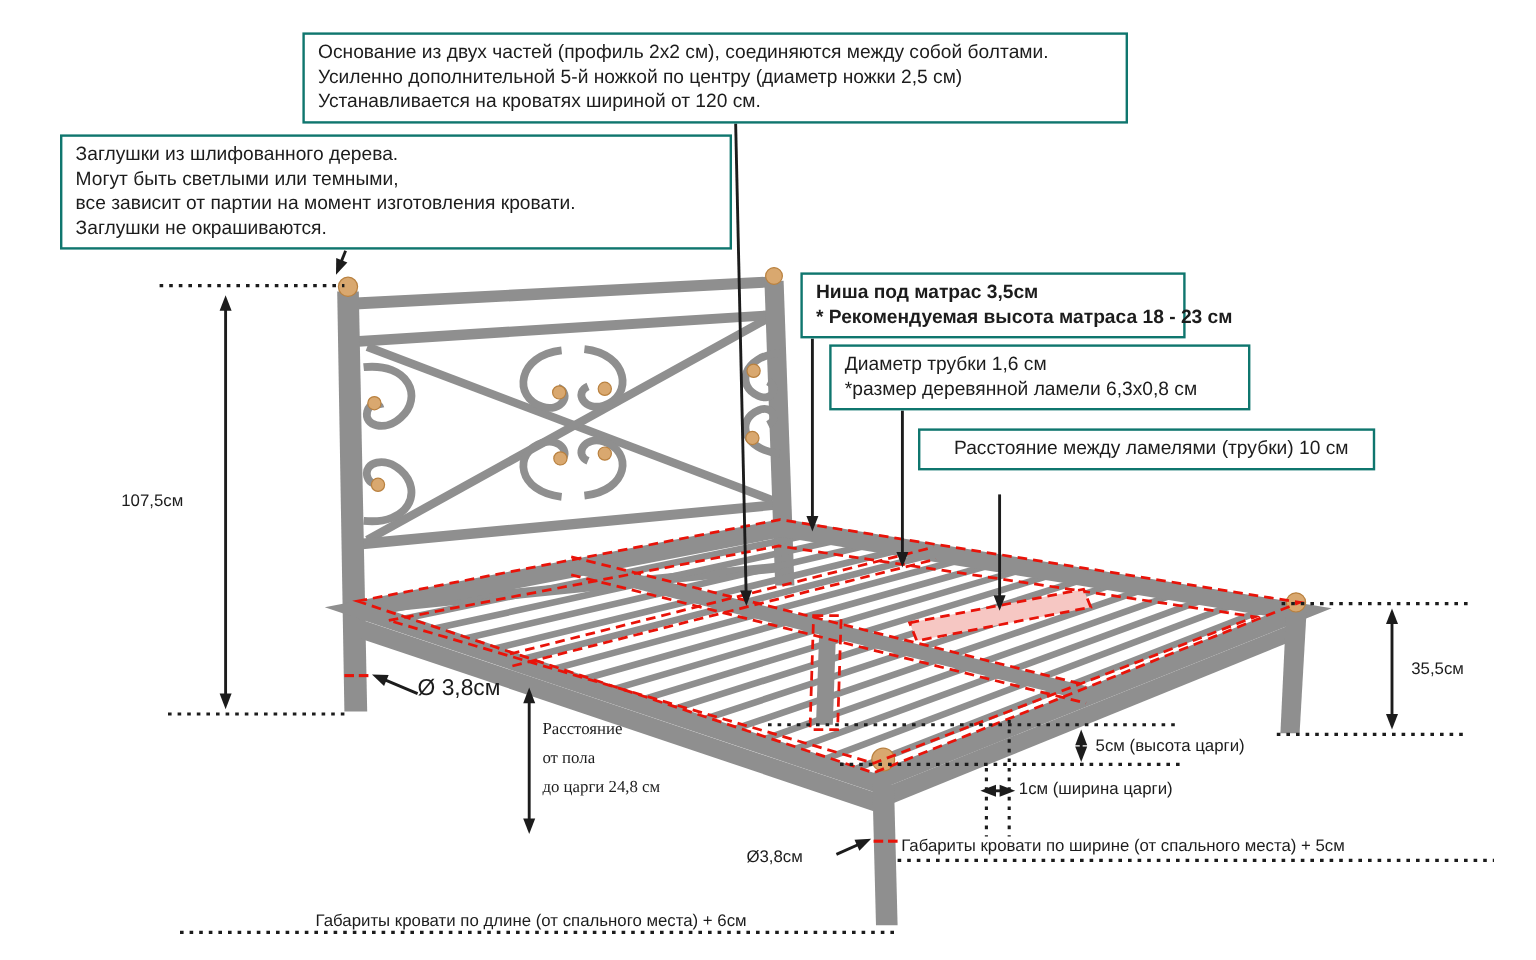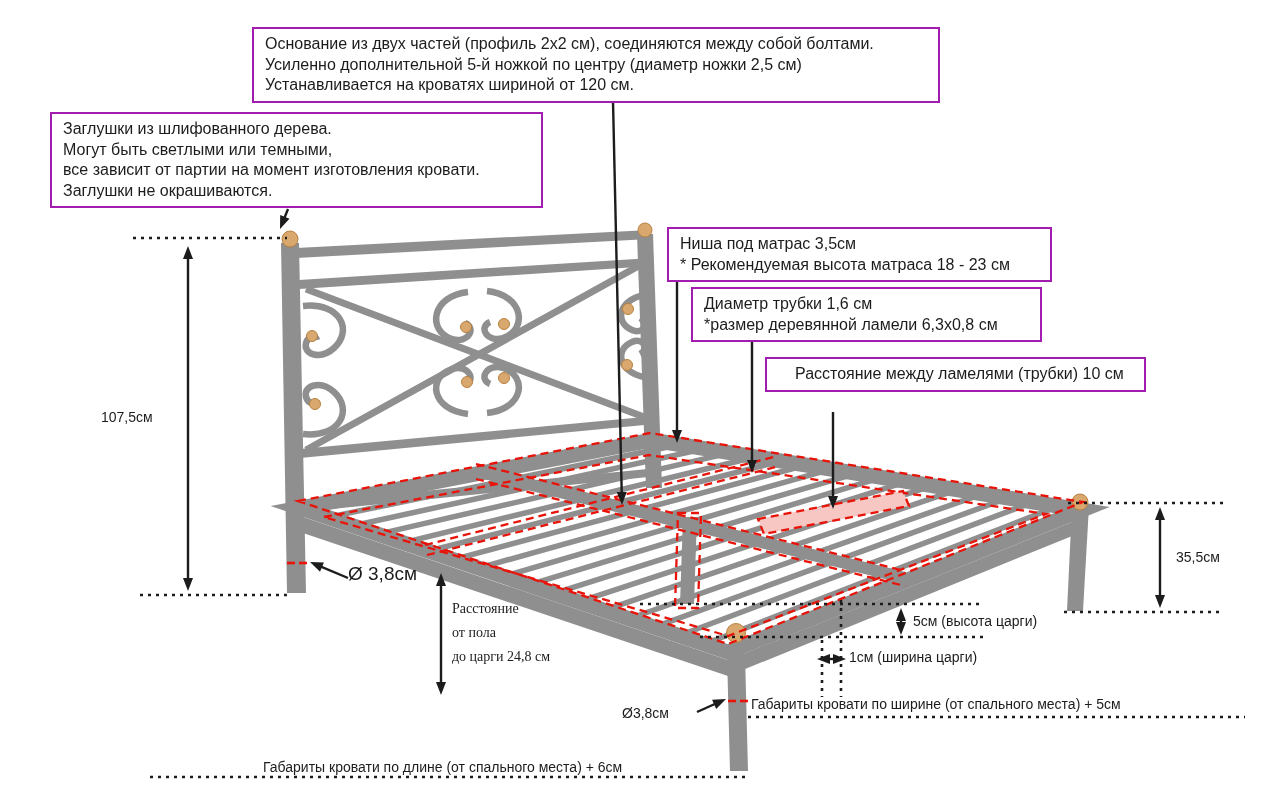--- a/index.html
+++ b/index.html
@@ -2,21 +2,21 @@
 <html><head>
 <meta charset="utf-8">
 <style>
   html,body{margin:0;padding:0;background:#ffffff;}
   .stage{
     position:relative;width:1280px;height:800px;background:#ffffff;overflow:hidden;
     font-family:"Liberation Sans",sans-serif;color:#1c1c1c;
   }
   #d{position:absolute;left:0;top:0;}
   .callout{
-    position:absolute;box-sizing:border-box;background:#ffffff;border:2px solid #a21caf;
+    position:absolute;box-sizing:border-box;background:#ffffff;border:2px solid #0f766e;
     padding:5px 11px;font-size:16px;line-height:20.5px;white-space:nowrap;
   }
   .dim{position:absolute;white-space:nowrap;font-size:14px;line-height:22px;}
   .dim.small{font-size:14px;}
   .dim .ln{display:block;font-family:Liberation Serif, serif;}
 </style>
 </head>
 <body>
 
 <div class="stage">
@@ -150,28 +150,28 @@
         <polygon points="726,699 716.1826583017702,708.8802733757825 712.0920992608411,699.7551801306331" fill="#1c1c1c"></polygon>
       </g>
     </svg>
 
   <div class="callout" style="left:252px;top:27px;width:688px;">
     <div class="ln">Основание из двух частей (профиль 2х2 см), соединяются между собой болтами.</div>
     <div class="ln">Усиленно дополнительной 5-й ножкой по центру (диаметр ножки 2,5 см)</div>
     <div class="ln">Устанавливается на кроватях шириной от 120 см.</div>
   </div>
 
-  <div class="callout" style="left:50px;top:112px;width:493px;">
+  <div class="callout" style="left:50px;top:112px;width:560px;">
     <div class="ln">Заглушки из шлифованного дерева.</div>
     <div class="ln">Могут быть светлыми или темными,</div>
     <div class="ln">все зависит от партии на момент изготовления кровати.</div>
     <div class="ln">Заглушки не окрашиваются.</div>
   </div>
 
-  <div class="callout" style="left:667px;top:227px;width:385px;">
+  <div class="callout" style="left:667px;top:227px;width:321px;font-weight:bold;">
     <div class="ln">Ниша под матрас 3,5см</div>
     <div class="ln">* Рекомендуемая высота матраса 18 - 23 см</div>
   </div>
 
   <div class="callout" style="left:691px;top:287px;width:351px;">
     <div class="ln">Диаметр трубки 1,6 см</div>
     <div class="ln">*размер деревянной ламели 6,3х0,8 см</div>
   </div>
 
   <div class="callout" style="left:765px;top:357px;width:381px;padding-left:28px;">

